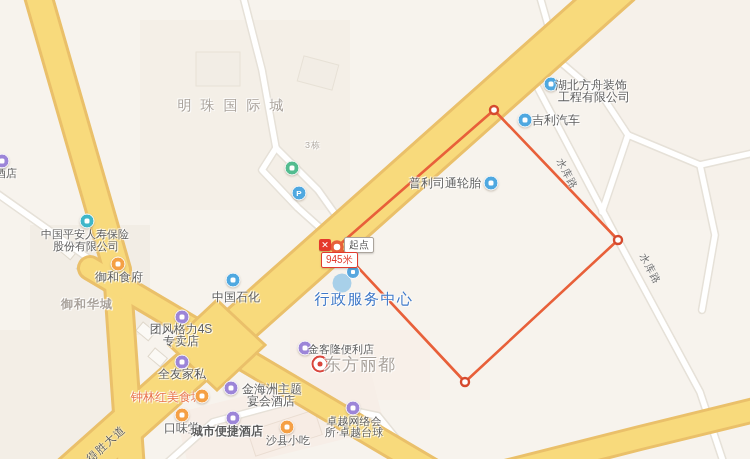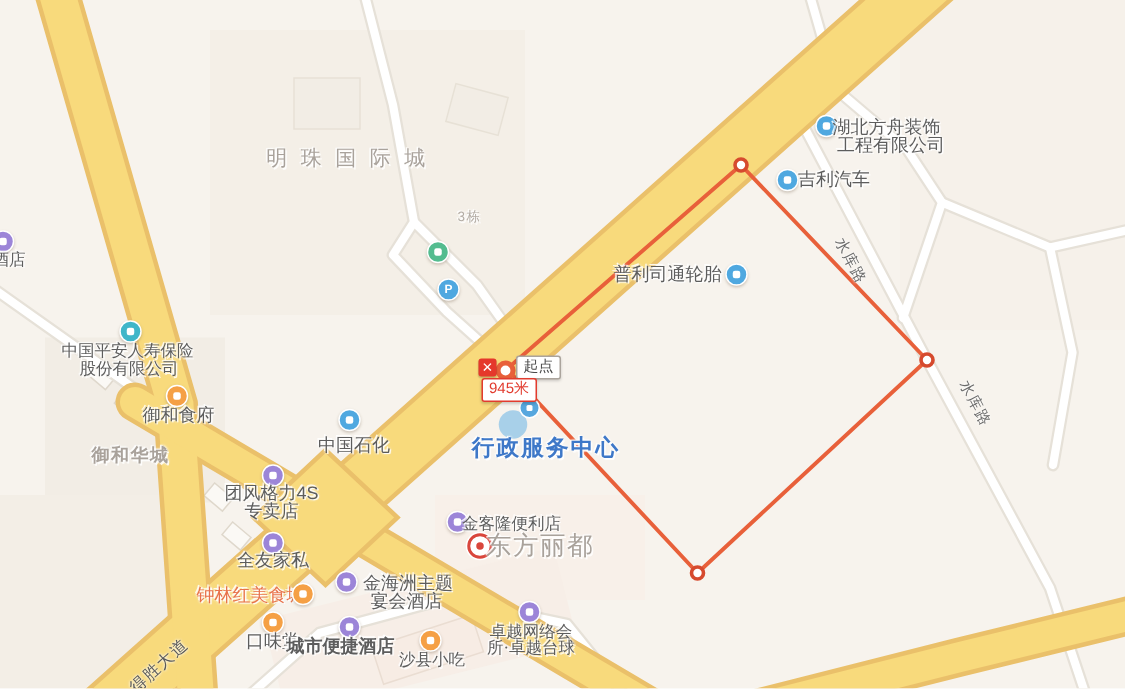--- a/index.html
+++ b/index.html
@@ -36,21 +36,21 @@
   .badge::after{content:"";width:4px;height:4px;background:#fff;border-radius:1px;}
   .lbl{
     position:absolute;transform:translate(-50%,-50%);white-space:nowrap;
     font-size:12px;color:#5D5D5D;
     text-shadow:0 0 2px #fff,0 0 2px #fff,1px 1px 0 rgba(255,255,255,.85),-1px -1px 0 rgba(255,255,255,.85);
   }
   .lbl.sm{font-size:11px;}
   .lbl.area{color:#A9A29B;letter-spacing:1px;font-size:12px;}
   .lbl.area-big{color:#A9A29B;font-size:14px;letter-spacing:9px;text-align:center;}
   .lbl.tiny{font-size:9px;color:#B3ACA4;letter-spacing:1px;}
-  .lbl.admin{font-size:15px;color:#3E78C8;font-weight:bold;letter-spacing:1.5px;}
+  .lbl.admin{font-size:15px;color:#3E78C8;font-weight:normal;letter-spacing:1.5px;}
   .lbl.hot{color:#E8724B;}
   .roadlbl{
     position:absolute;white-space:nowrap;font-size:10px;color:#6A6A6A;letter-spacing:1px;
     text-shadow:0 0 2px rgba(255,255,255,.9),0 0 2px rgba(255,255,255,.9);
   }
   .close-btn{
     position:absolute;left:319px;top:239px;width:12px;height:12px;border-radius:2px;
     background:#E5382B;color:#fff;font-size:9px;line-height:12px;text-align:center;
     cursor:pointer;box-shadow:0 1px 1px rgba(0,0,0,.2);
   }

